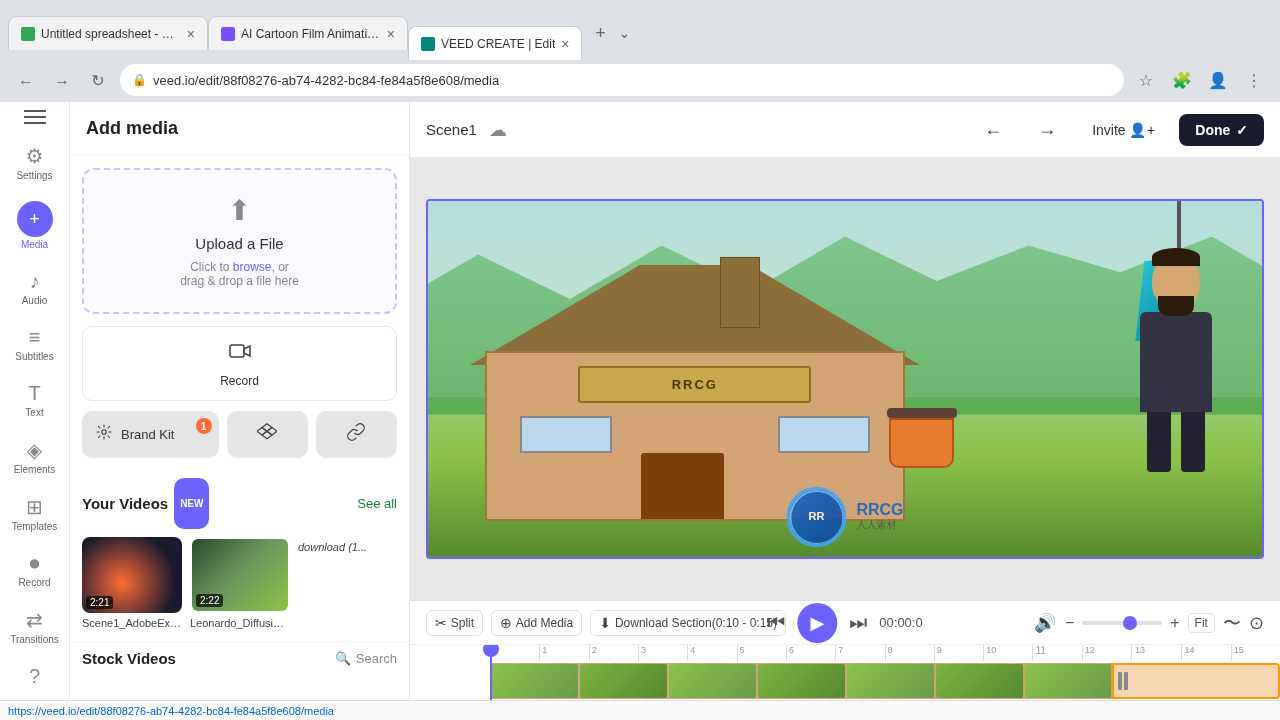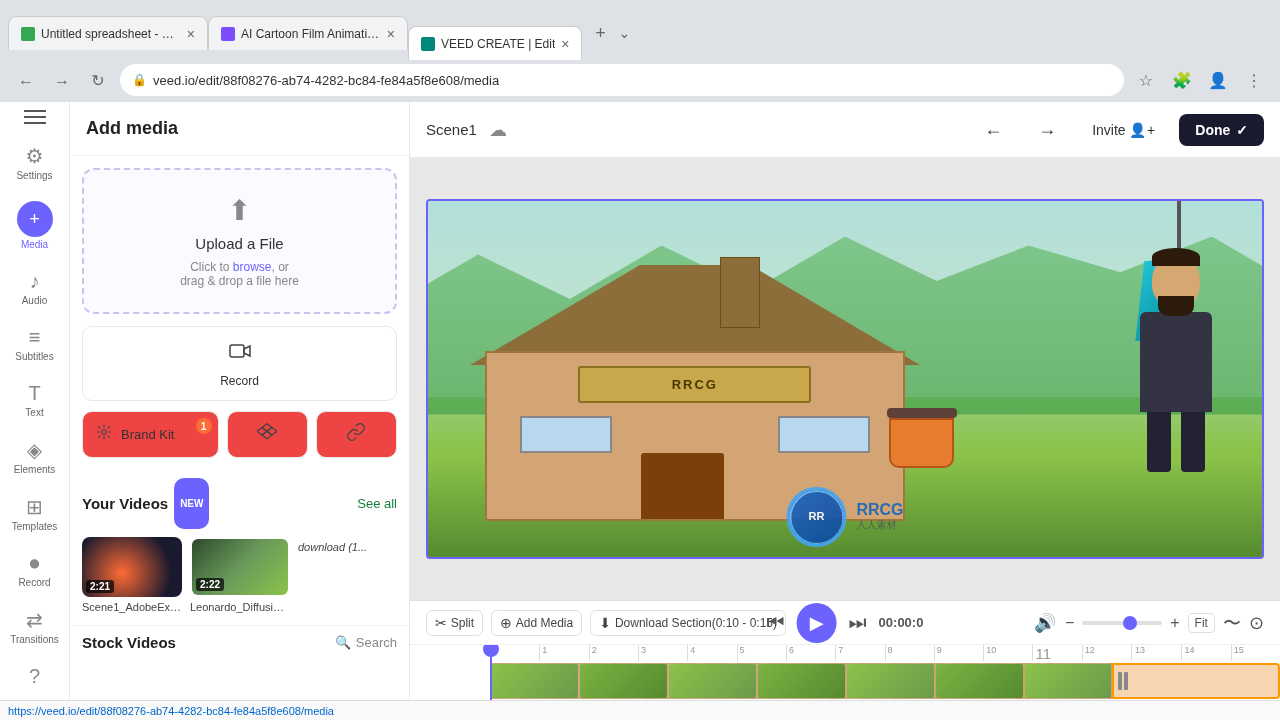--- a/index.html
+++ b/index.html
@@ -51,34 +51,34 @@
     .upload-subtitle a { color: #6c63ff; text-decoration: none; }
 
     
     .action-row { display: flex; gap: 8px; padding: 0 12px 10px; }
     .action-btn { flex: 1; display: flex; flex-direction: column; align-items: center; gap: 6px; padding: 12px 8px; border: 1px solid #e8e8e8; border-radius: 10px; cursor: pointer; background: #fff; }
     .action-btn-icon { font-size: 20px; color: #444; }
     .action-btn-label { font-size: 12px; color: #333; font-weight: 500; }
 
     
     .action-row2 { display: flex; gap: 8px; padding: 0 12px 12px; }
-    .action-btn2 { flex: 1; display: flex; align-items: center; gap: 8px; padding: 10px 12px; border: 1px solid #e8e8e8; border-radius: 10px; cursor: pointer; background: #ef4444; position: relative; }
+    .action-btn2 { flex: 1; display: flex; align-items: center; gap: 8px; padding: 10px 12px; border: 1px solid #e8e8e8; border-radius: 10px; cursor: pointer; background: #e5e5e5; position: relative; }
     .action-btn2-icon { font-size: 18px; color: #444; }
     .action-btn2-label { font-size: 13px; color: #333; font-weight: 500; }
     .badge-orange { position: absolute; top: 6px; right: 6px; background: #ff6b35; color: #fff; border-radius: 50%; width: 16px; height: 16px; font-size: 10px; display: flex; align-items: center; justify-content: center; font-weight: bold; }
     .action-btn2-sm { width: 44px; display: flex; align-items: center; justify-content: center; }
 
     
     .section-header { display: flex; align-items: center; justify-content: space-between; padding: 8px 12px 8px; }
     .section-title { font-size: 15px; font-weight: 600; color: #222; display: flex; align-items: center; gap: 6px; }
     .new-badge { background: #6c63ff; color: #fff; font-size: 10px; padding: 20px 6px; border-radius: 10px; font-weight: 600; }
     .see-all { font-size: 13px; color: #15803d; cursor: pointer; }
 
     .videos-row { display: flex; gap: 8px; padding: 0 12px 12px; overflow: hidden; }
-    .video-thumb { position: relative; border-radius: 8px; overflow: hidden; width: 100px; height: 60px; cursor: pointer; flex-shrink: 0; font-weight: bold; }
+    .video-thumb { position: relative; border-radius: 8px; overflow: hidden; width: 100px; height: 76px; cursor: pointer; flex-shrink: 0; }
     .video-duration { position: absolute; bottom: 4px; left: 4px; background: rgba(0,0,0,0.7); color: #fff; font-size: 10px; padding: 1px 4px; border-radius: 3px; }
     .video-label { font-size: 11px; color: #444; margin-top: 4px; white-space: nowrap; overflow: hidden; text-overflow: ellipsis; width: 100px; }
 
     
     .stock-section { padding: 8px 12px; border-top: 1px solid #f0f0f0; }
     .stock-header { display: flex; align-items: center; justify-content: space-between; margin-bottom: 10px; }
     .stock-title { font-size: 15px; font-weight: 600; color: #222; }
     .stock-search { display: flex; align-items: center; gap: 4px; color: #888; font-size: 13px; cursor: pointer; }
     .stock-tags { display: flex; gap: 6px; }
     .stock-tag { padding: 4px 12px; border: 1px solid #e0e0e0; border-radius: 16px; font-size: 12px; color: #444; cursor: pointer; background: #fff; }
@@ -403,21 +403,21 @@
         </div>
         <div class="ctrl-btn">
           <span class="ctrl-icon">⬇</span>
           <span>Download Section(0:10 - 0:15)</span>
         </div>
 
         <div style="position:absolute; left:50%; transform:translateX(-50%); display:flex; align-items:center; gap:12px;">
           <span class="skip-btn">⏮</span>
           <div class="play-btn">▶</div>
           <span class="skip-btn">⏭</span>
-          <span style="font-size:13px; color:#555; font-weight:700; white-space:nowrap;">00:00:0</span>
+          <span style="font-size:13px; color:#555; font-weight:400; white-space:nowrap;">00:00:0</span>
         </div>
 
         <div style="margin-left:auto; display:flex; align-items:center; gap:8px;">
           <span style="font-size:18px; color:#555; cursor:pointer;">🔊</span>
           <span style="font-size:16px; color:#555; cursor:pointer;">−</span>
           <div class="zoom-slider">
             <div class="zoom-thumb"></div>
           </div>
           <span style="font-size:16px; color:#555; cursor:pointer;">+</span>
           <div class="fit-btn">Fit</div>
@@ -434,21 +434,21 @@
             <div style="flex:1; border-left:1px solid #ddd; font-size:9px; color:#999; padding-left:2px;">1</div>
             <div style="flex:1; border-left:1px solid #ddd; font-size:9px; color:#999; padding-left:2px;">2</div>
             <div style="flex:1; border-left:1px solid #ddd; font-size:9px; color:#999; padding-left:2px;">3</div>
             <div style="flex:1; border-left:1px solid #ddd; font-size:9px; color:#999; padding-left:2px;">4</div>
             <div style="flex:1; border-left:1px solid #ddd; font-size:9px; color:#999; padding-left:2px;">5</div>
             <div style="flex:1; border-left:1px solid #ddd; font-size:9px; color:#999; padding-left:2px;">6</div>
             <div style="flex:1; border-left:1px solid #ddd; font-size:9px; color:#999; padding-left:2px;">7</div>
             <div style="flex:1; border-left:1px solid #ddd; font-size:9px; color:#999; padding-left:2px;">8</div>
             <div style="flex:1; border-left:1px solid #ddd; font-size:9px; color:#999; padding-left:2px;">9</div>
             <div style="flex:1; border-left:1px solid #ddd; font-size:9px; color:#999; padding-left:2px;">10</div>
-            <div style="flex:1; border-left:1px solid #ddd; font-size:15px; color:#999; padding-left:2px;">11</div>
+            <div style="flex:1; border-left:1px solid #ddd; font-size:10px; color:#999; padding-left:2px;">11</div>
             <div style="flex:1; border-left:1px solid #ddd; font-size:9px; color:#999; padding-left:2px;">12</div>
             <div style="flex:1; border-left:1px solid #ddd; font-size:9px; color:#999; padding-left:3px;">13</div>
             <div style="flex:1; border-left:1px solid #ddd; font-size:9px; color:#999; padding-left:2px;">14</div>
             <div style="flex:1; border-left:1px solid #ddd; font-size:9px; color:#999; padding-left:2px;">15</div>
           </div>
         </div>
 
         <div style="position:absolute; top:0; left:80px; width:2px; height:100%; background:#6c63ff; z-index:10;">
           <div style="position:absolute; top:-4px; left:-7px; width:16px; height:16px; background:#6c63ff; border-radius:50%;"></div>
         </div>

